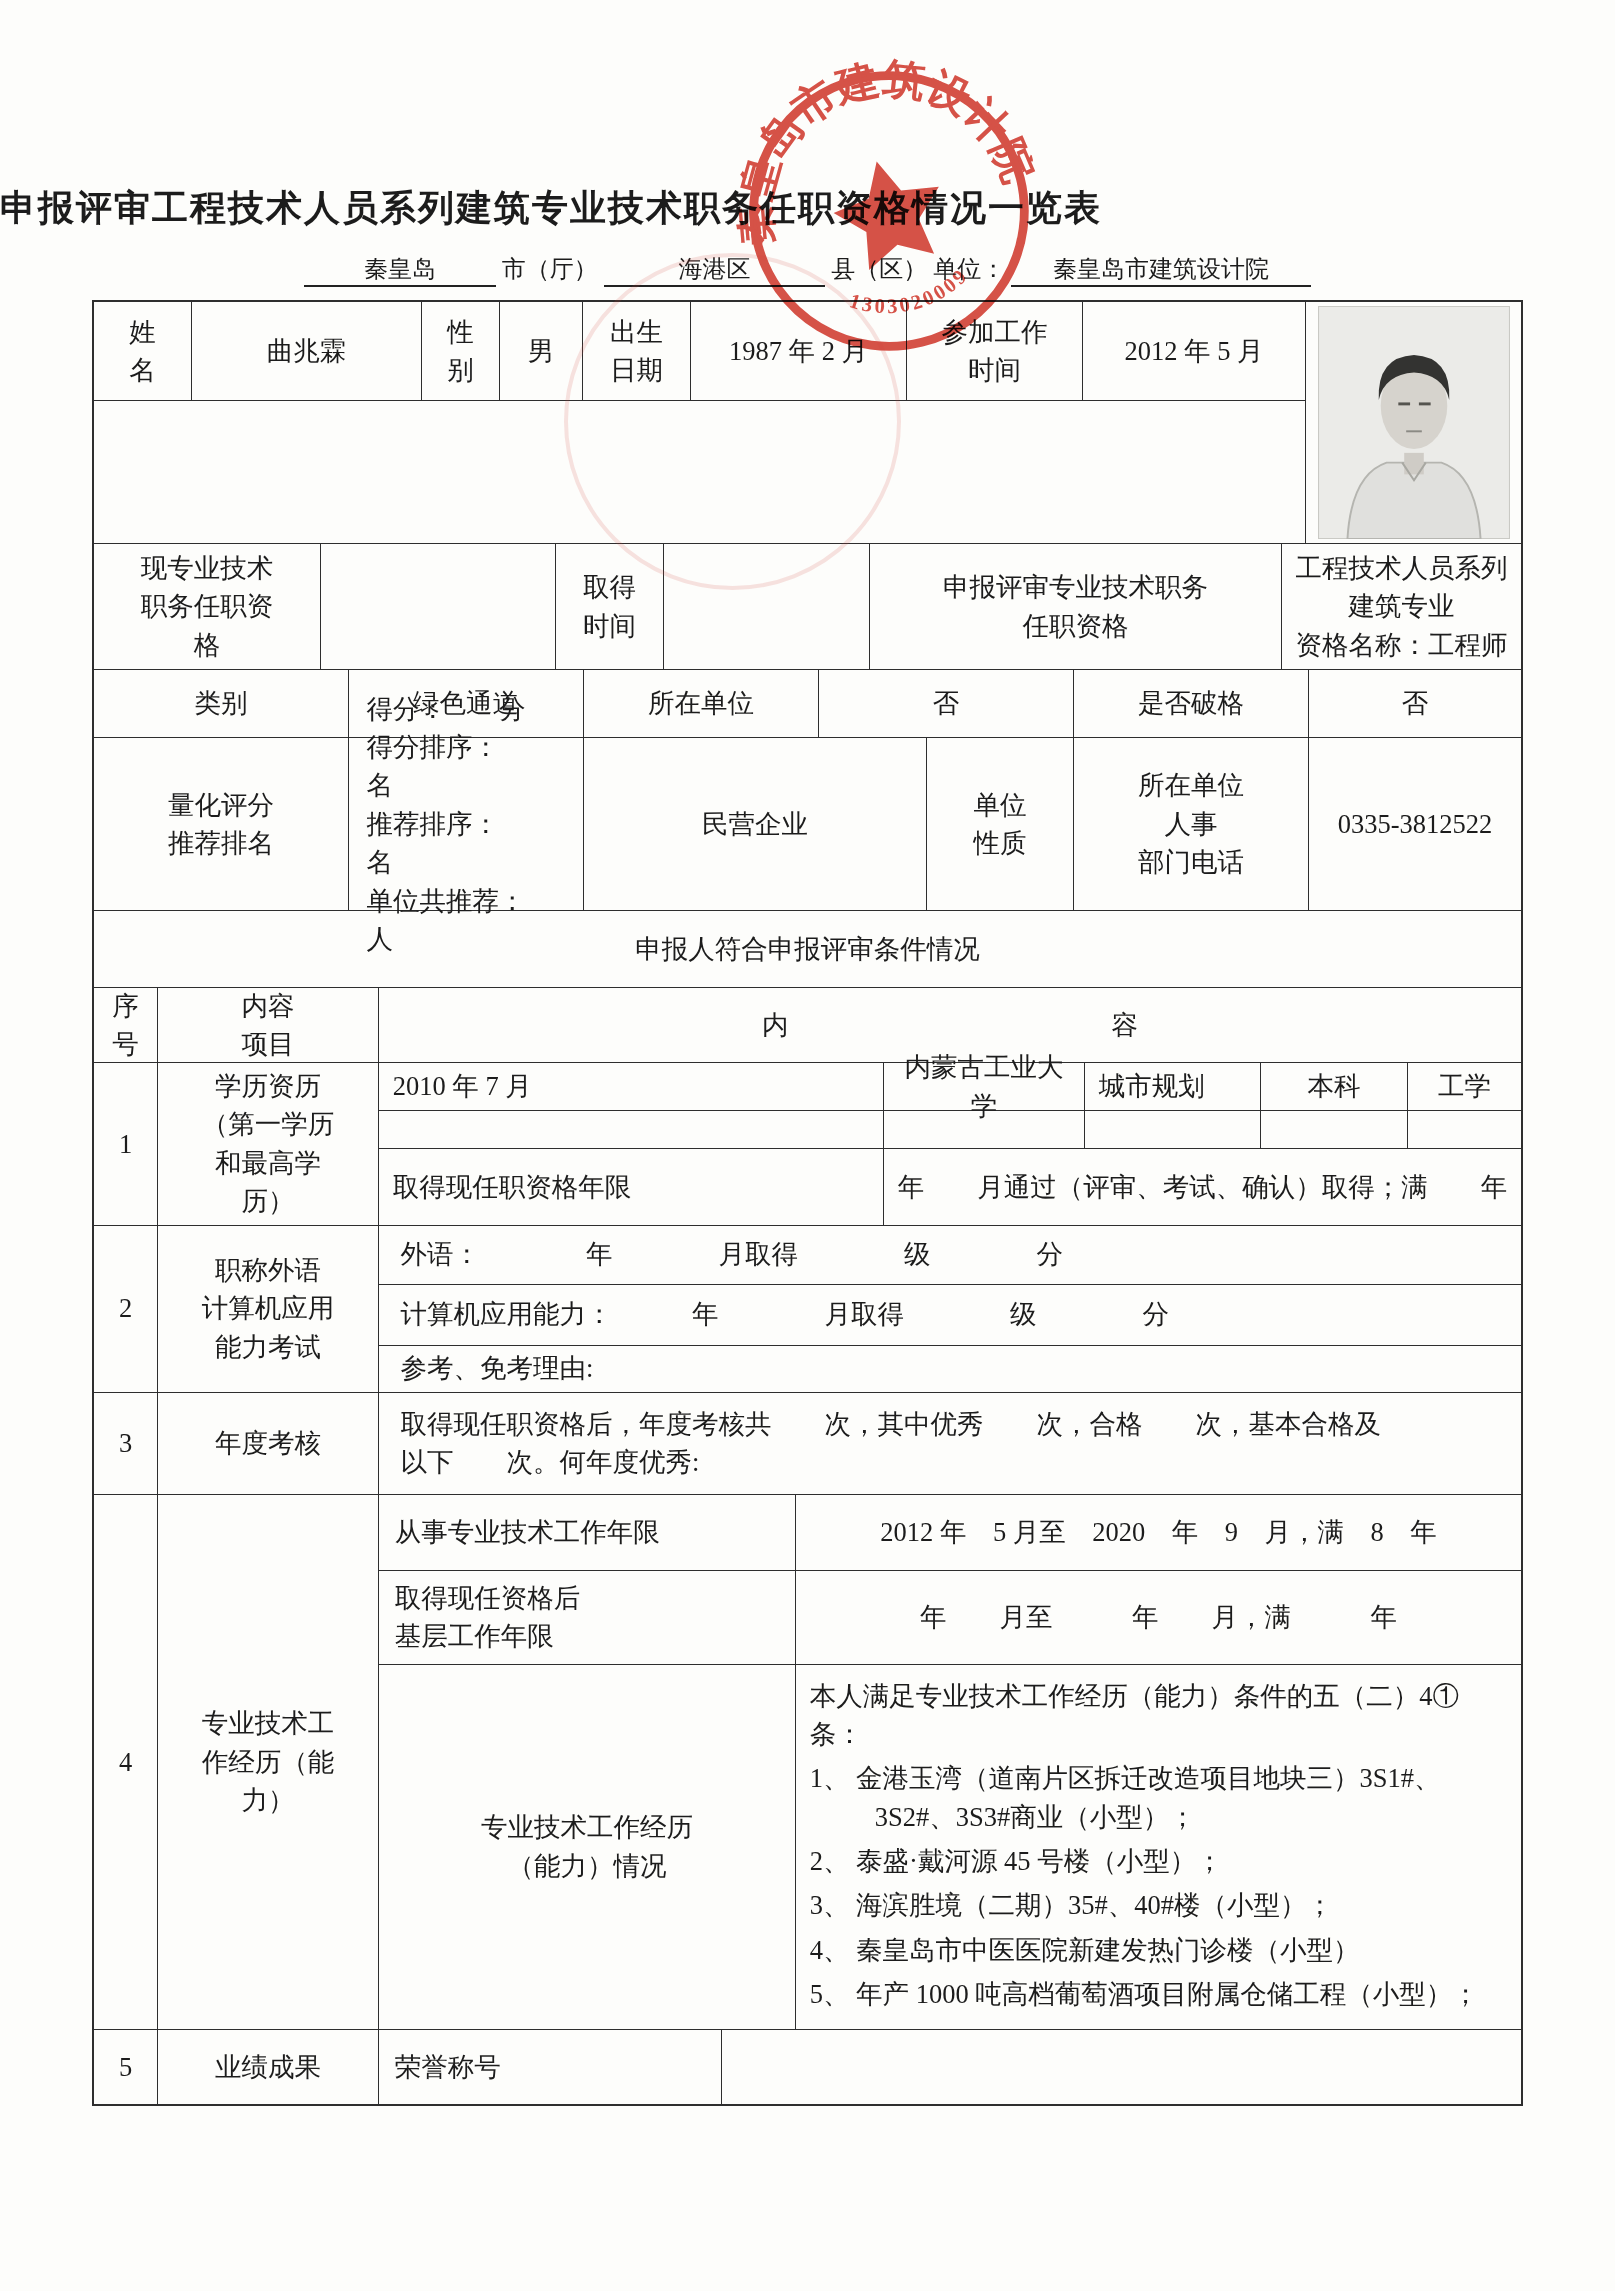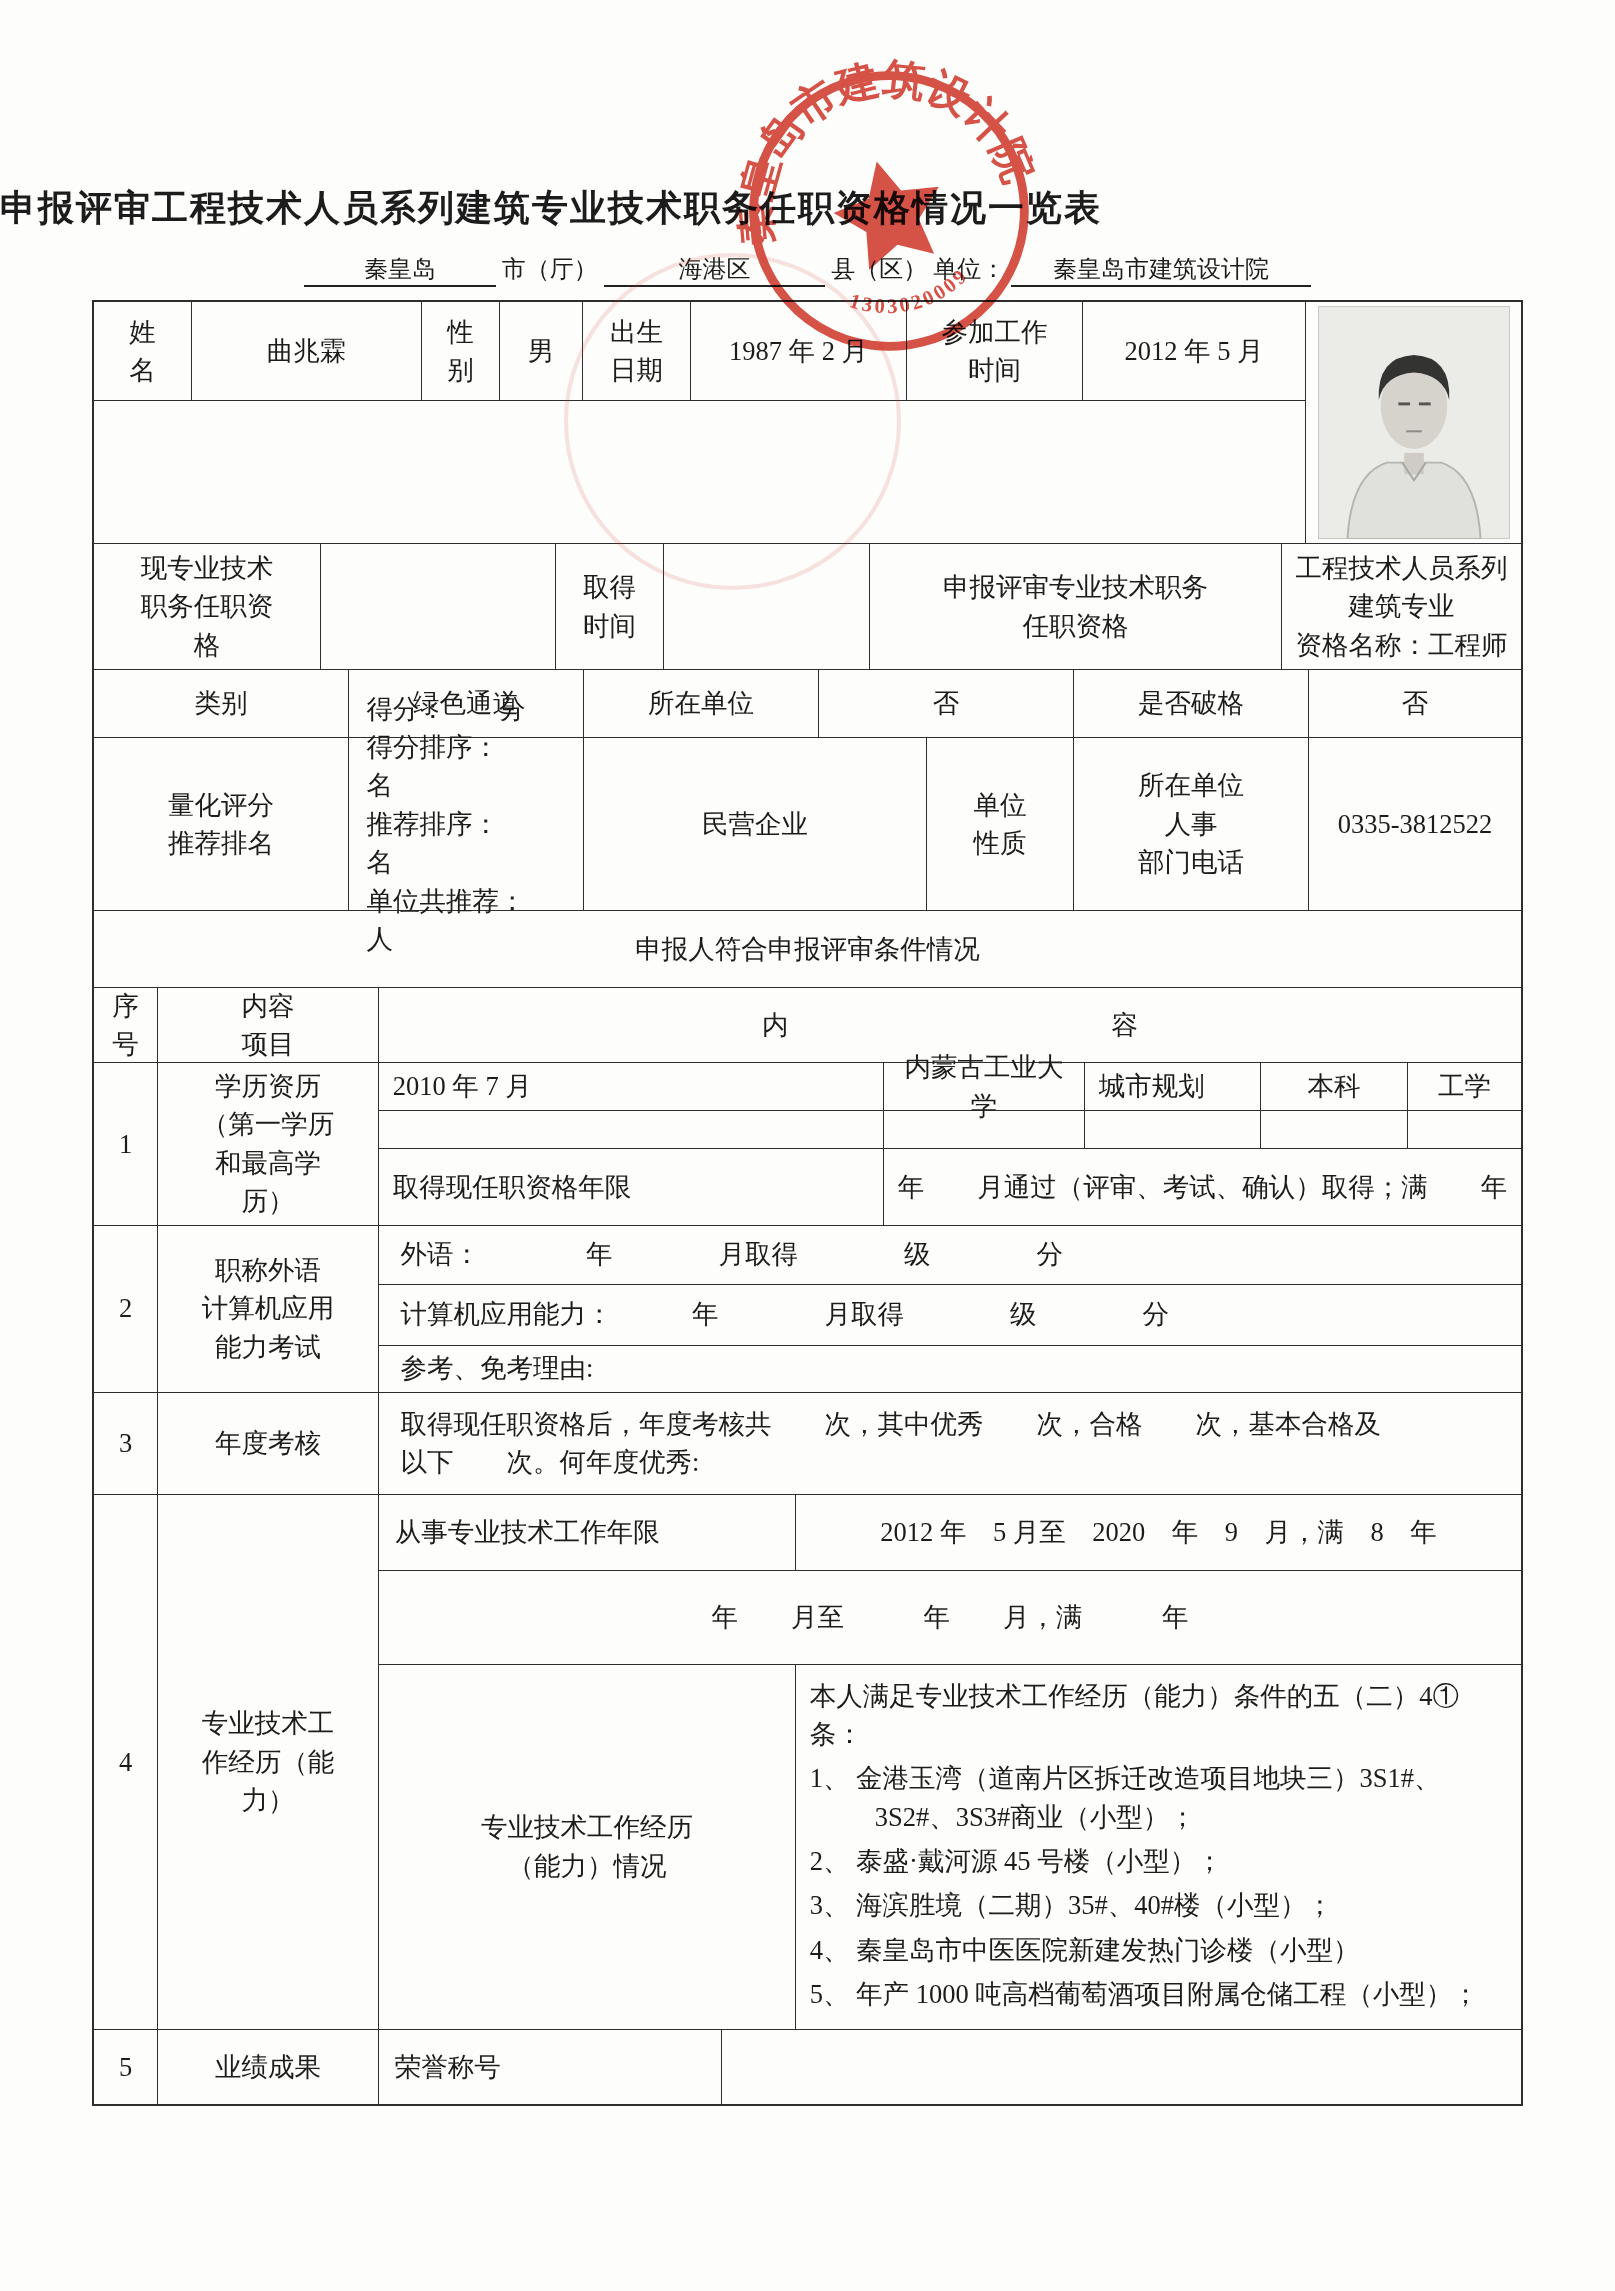--- a/index.html
+++ b/index.html
@@ -198,20 +198,22 @@
       <div class="c" style="width:64px">4</div>
       <div class="c pl" style="width:221px">专业技术工
 作经历（能
 力）</div>
       <div class="grow col">
         <div class="r" style="height:75px">
           <div class="c la" style="width:417px;padding-left:15.7px">从事专业技术工作年限</div>
           <div class="c grow">2012 年　5 月至　2020　年　9　月，满　8　年</div>
         </div>
         <div class="r" style="height:93px">
+          <div class="c pl la" style="width:417px;padding-left:15.7px">取得现任资格后
+基层工作年限</div>
           <div class="c grow">年　　月至　　　年　　月，满　　　年</div>
         </div>
         <div class="r nb grow" style="height:284px">
           <div class="c pl" style="width:417px">专业技术工作经历
 （能力）情况</div>
           <div class="c la grow" style="align-items:flex-start;padding:9.8px 13.7px">
             <div class="items">
               <div class="intro">本人满足专业技术工作经历（能力）条件的五（二）4①条：</div>
               <div class="itm">1、 金港玉湾（道南片区拆迁改造项目地块三）3S1#、3S2#、3S3#商业（小型）；</div>
               <div class="itm">2、 泰盛·戴河源 45 号楼（小型）；</div>

